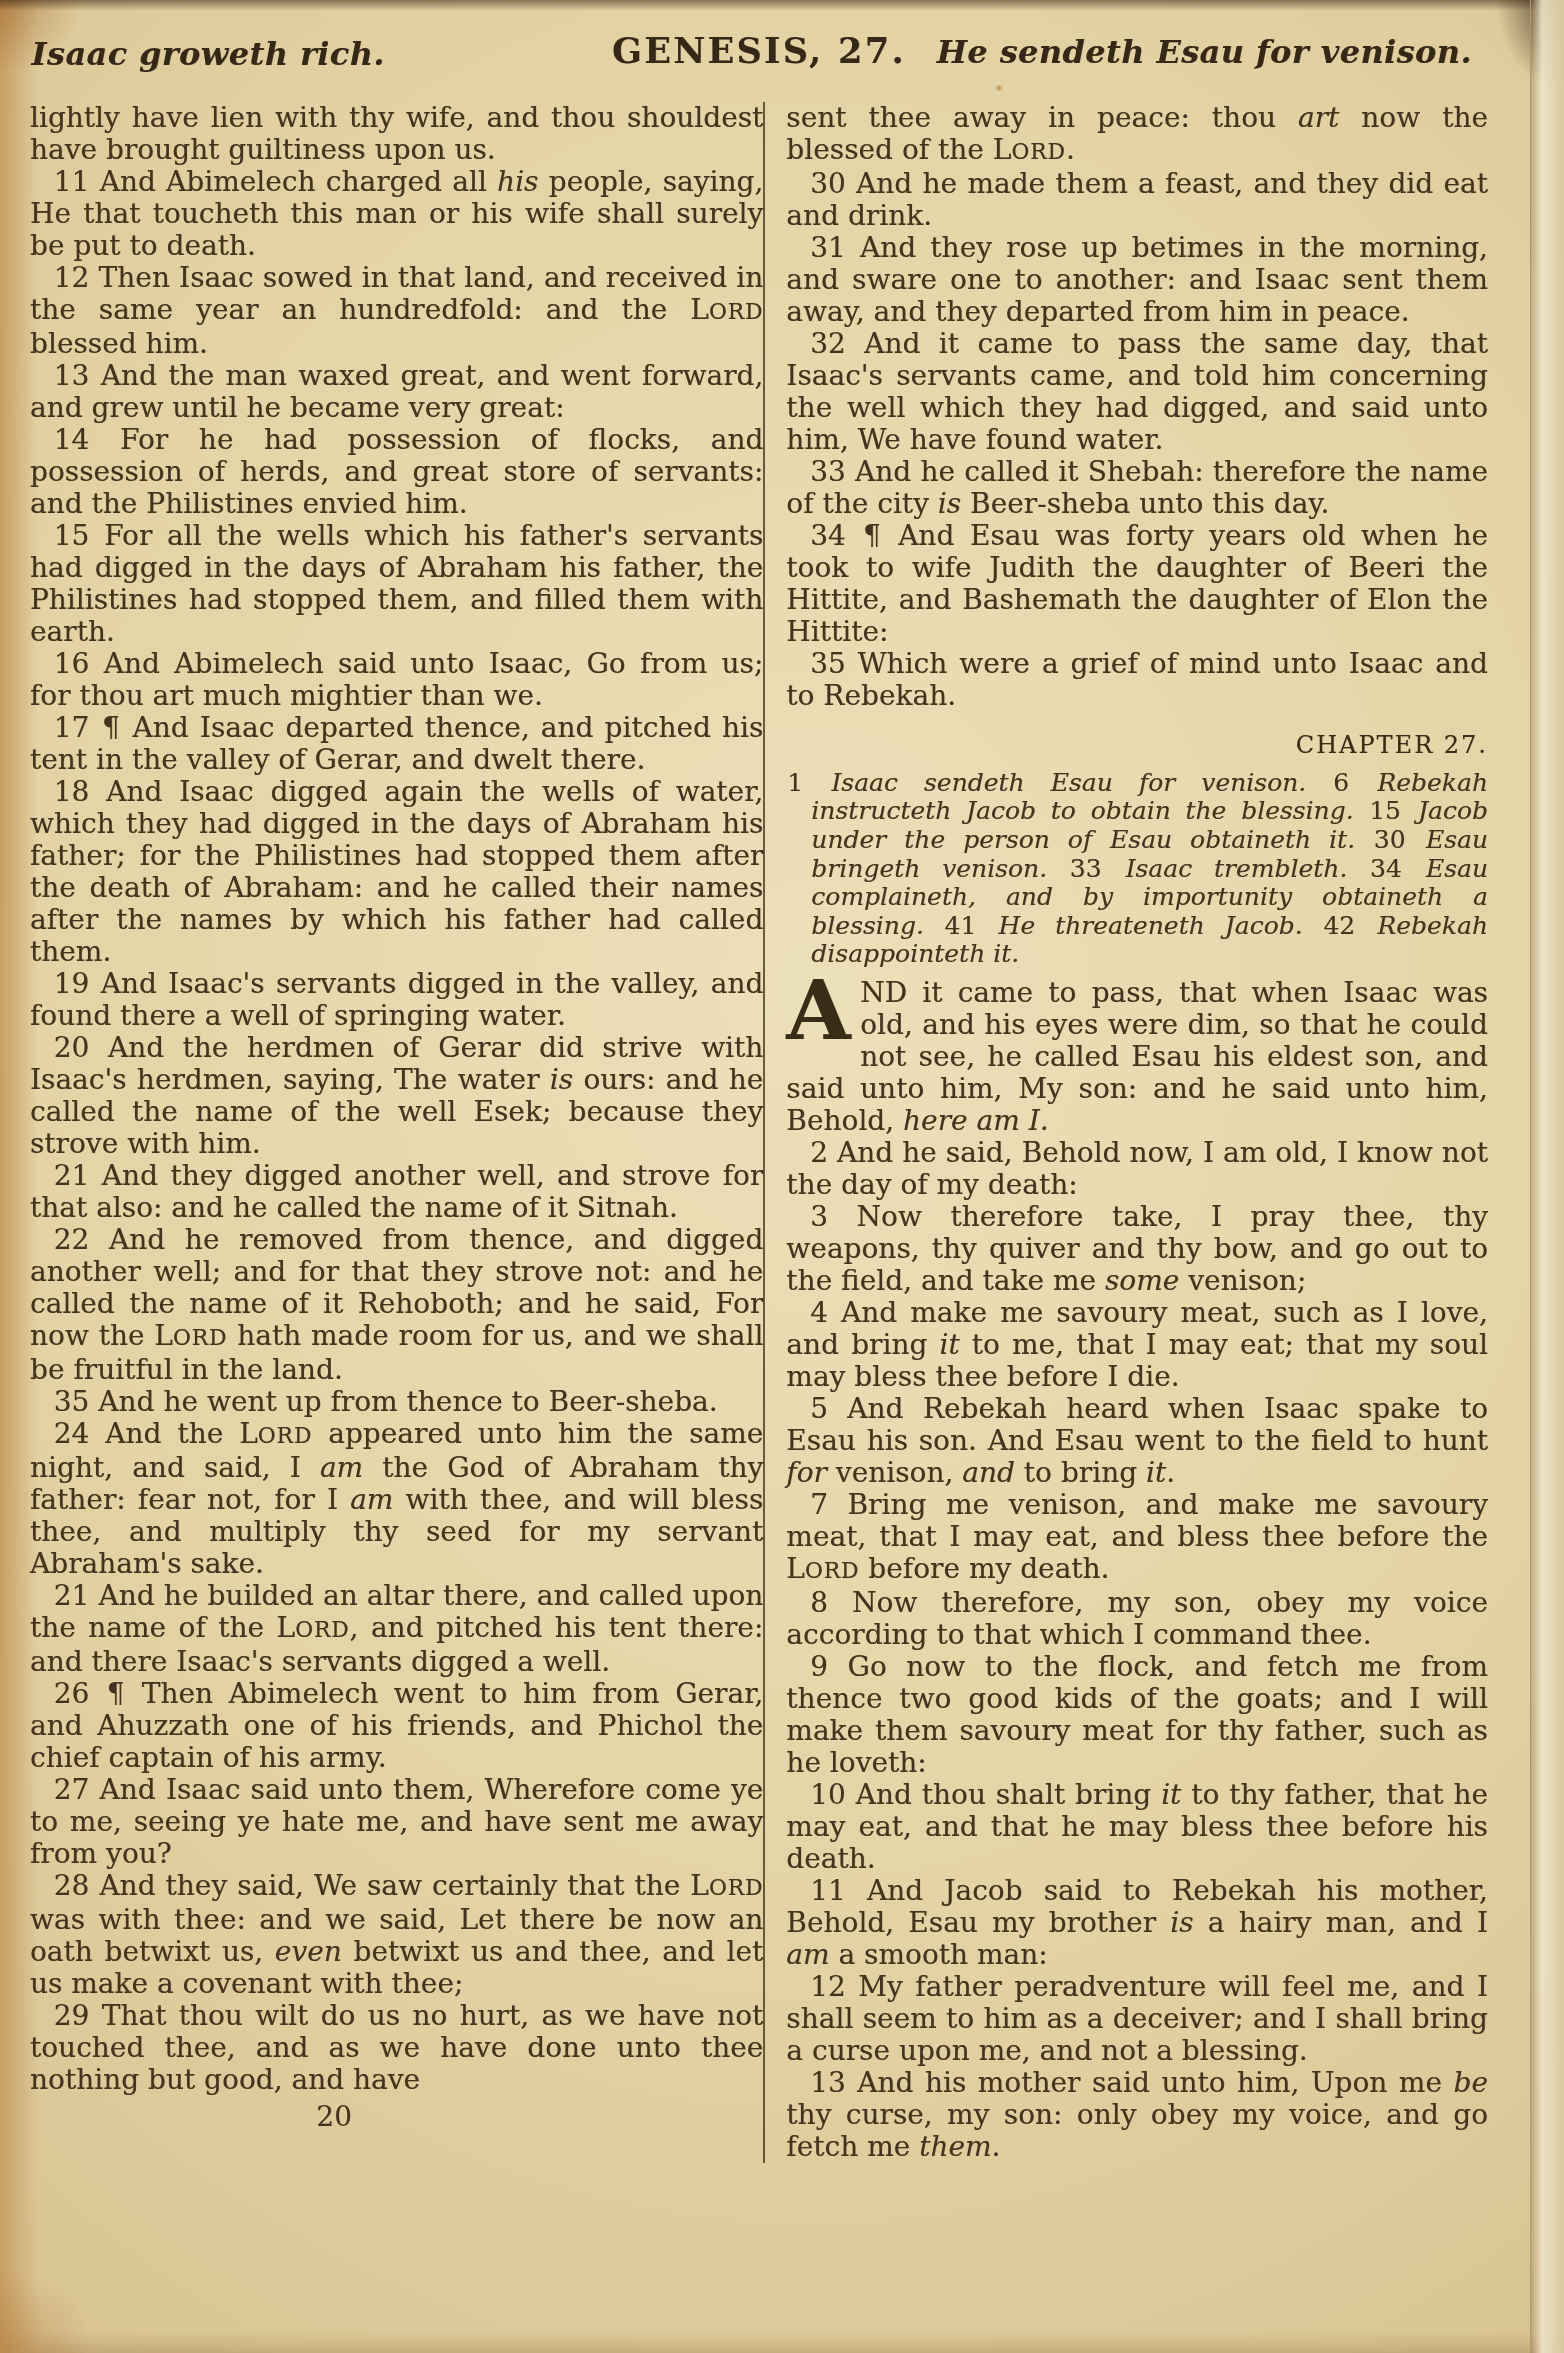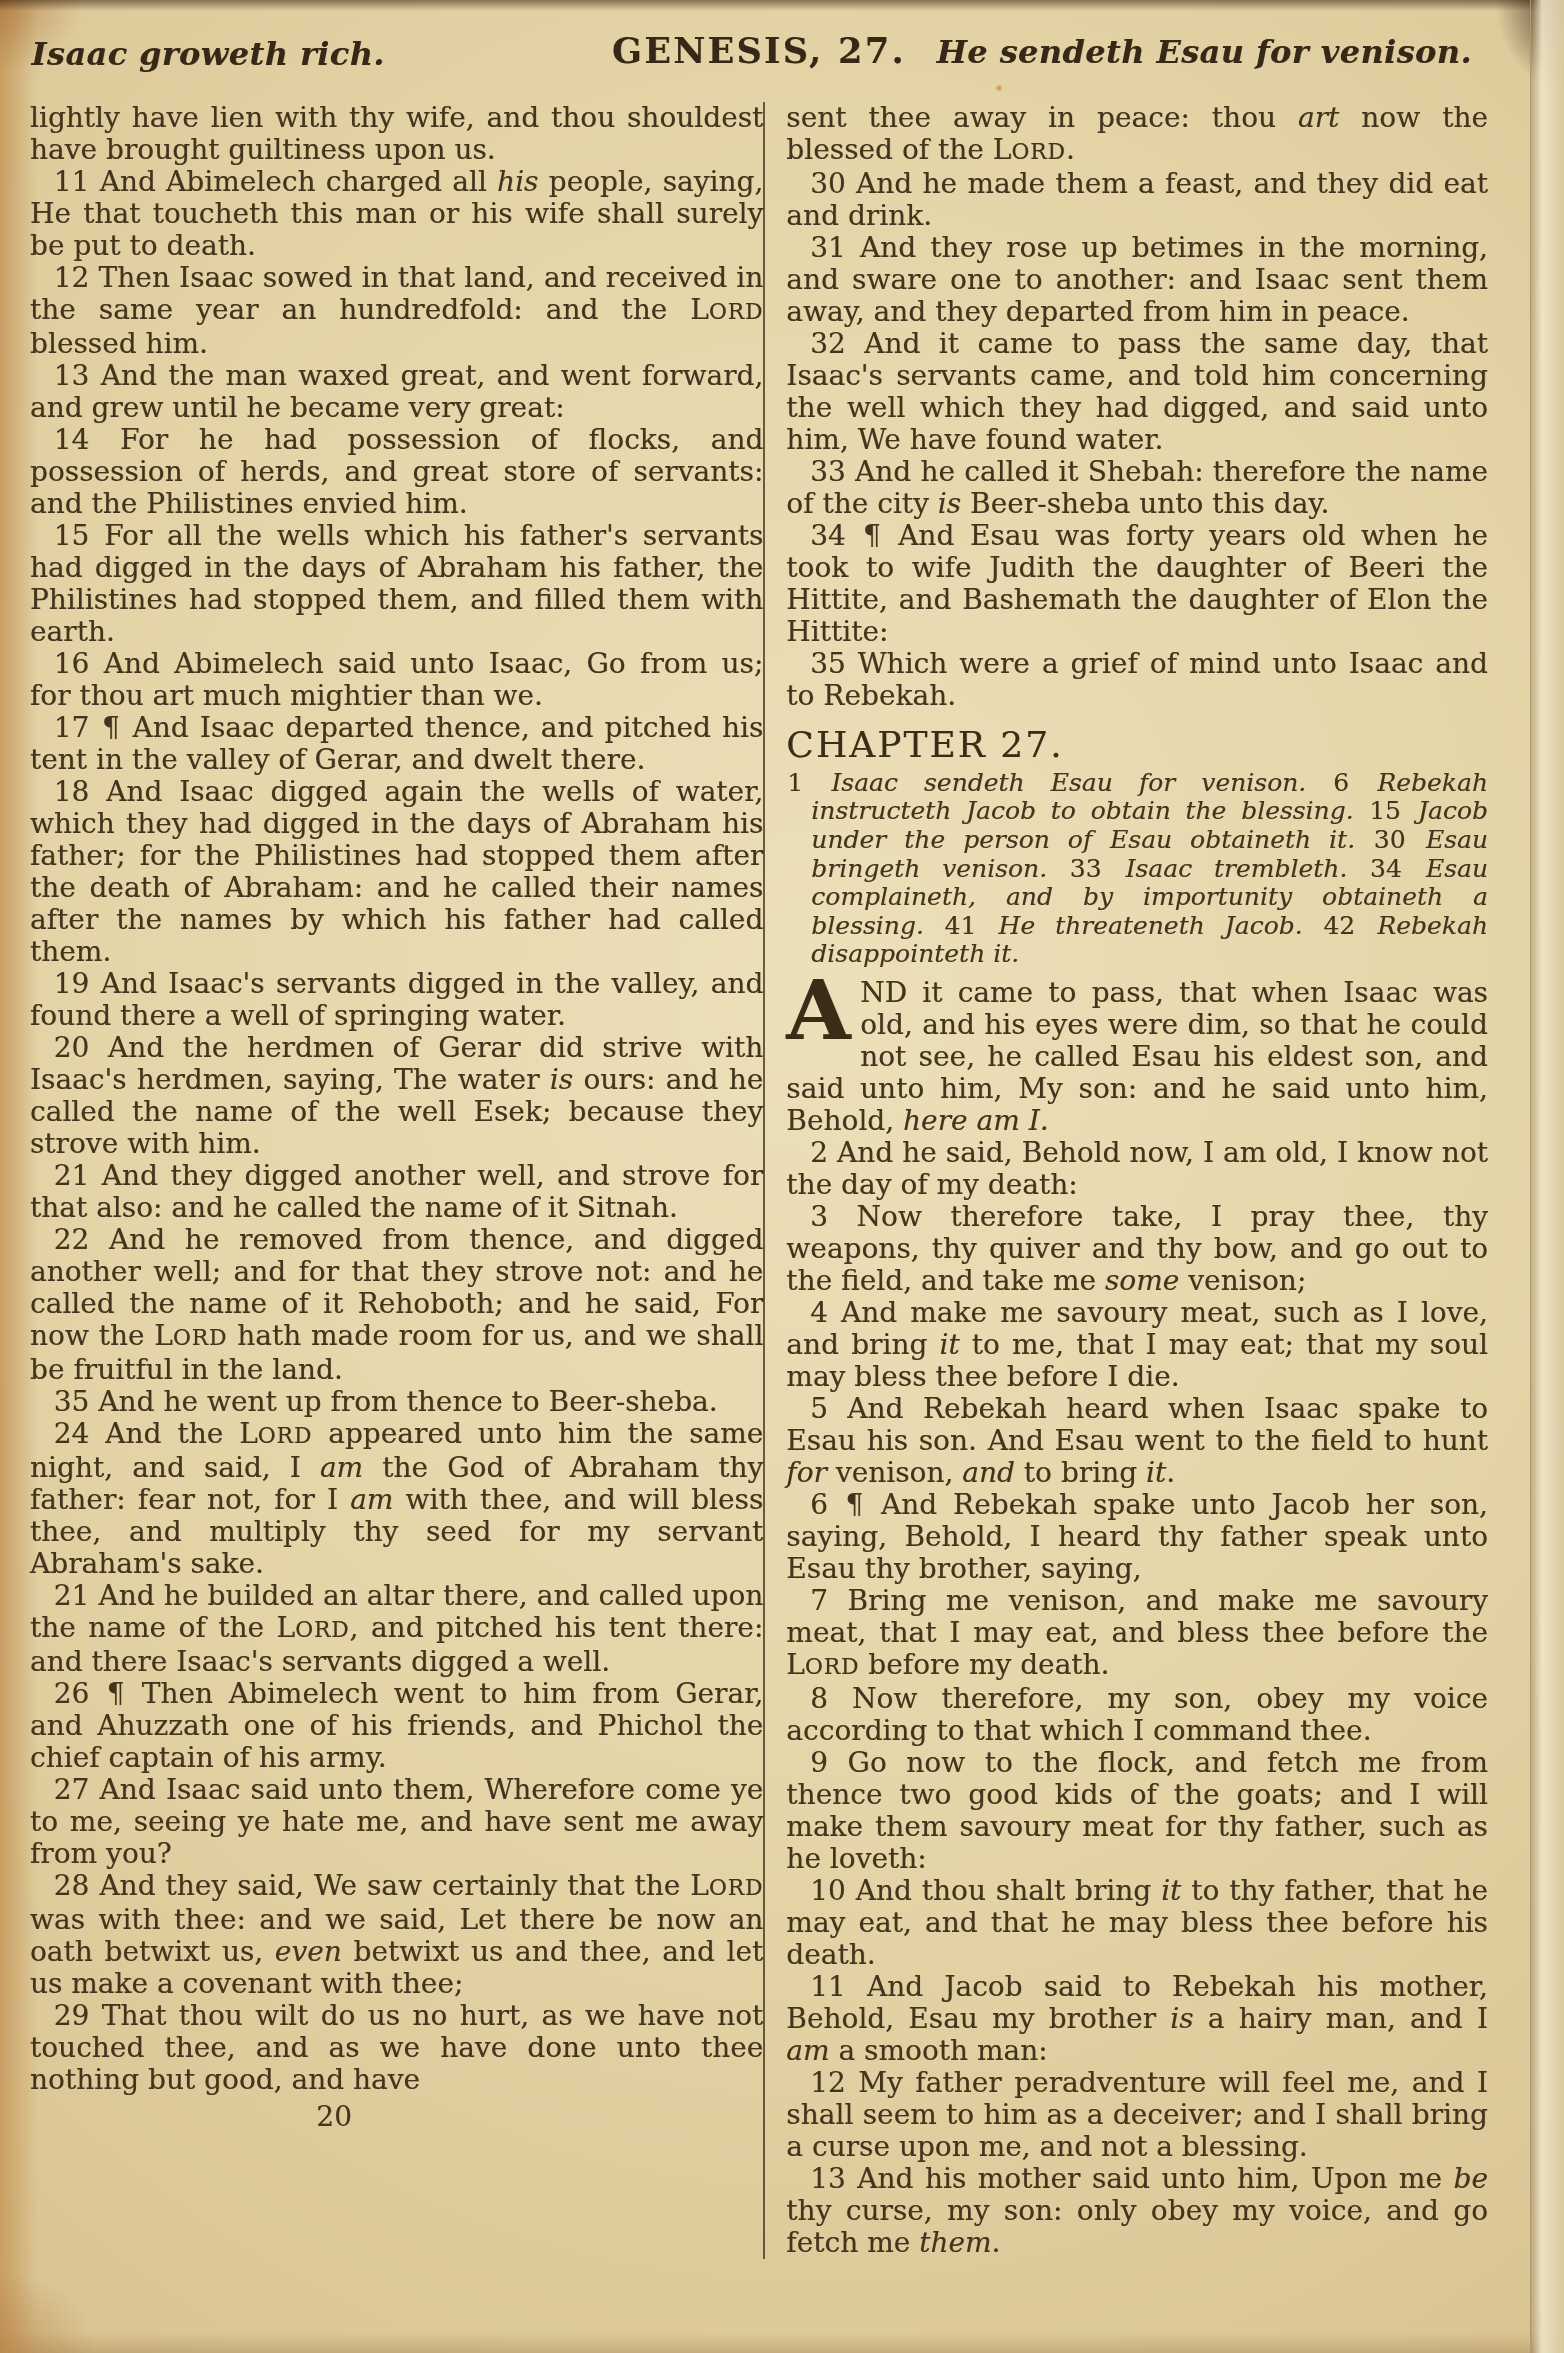--- a/index.html
+++ b/index.html
@@ -52,21 +52,21 @@
     font-size:28px;line-height:32px;text-align:justify;
     text-shadow:0.4px 0.4px 0 rgba(68,52,29,.32), -0.2px -0.2px 0 rgba(68,52,29,.18);
   }
   .col-left{width:50.3%;}
   .col-right{flex:1;padding-left:21px;border-left:2.3px solid rgba(72,57,33,.8);}
   p.verse{margin:0;text-indent:.85em;}
   p.verse.no-indent{text-indent:0;}
   .lord .sc{font-size:.78em;letter-spacing:.04em;}
   .pilcrow{padding:0 1.6px;}
   .chapter-heading{
-    text-align:left;font-size:36px;letter-spacing:2px;color:#3a2c16;
+    text-align:right;font-size:24px;letter-spacing:2px;color:#3a2c16;
     margin:17px 0 7.8px 0;text-indent:0;
   }
   .chapter-summary{
     font-style:italic;font-size:25px;line-height:28.6px;
     margin:0 0 7.8px 0;padding-left:1em;text-indent:-1em;text-align:justify;
   }
   .chapter-summary .num{font-style:normal;padding:0 2.3px 0 0.8px;}
   p.dropcap-verse{text-indent:0;}
   .dropcap{
     float:left;font-size:83px;line-height:61px;font-weight:bold;
@@ -119,21 +119,20 @@
         <p class="verse"><span class="vnum">33</span> And he called it Shebah: therefore the name of the city <i>is</i> Beer-sheba unto this day.</p>
         <p class="verse"><span class="vnum">34</span> <span class="pilcrow">¶</span> And Esau was forty years old when he took to wife Judith the daughter of Beeri the Hittite, and Bashemath the daughter of Elon the Hittite:</p>
         <p class="verse"><span class="vnum">35</span> Which were a grief of mind unto Isaac and to Rebekah.</p>
         <div class="chapter-heading">CHAPTER 27.</div>
         <p class="chapter-summary"><span class="num">1</span> Isaac sendeth Esau for venison. <span class="num">6</span> Rebekah instructeth Jacob to obtain the blessing. <span class="num">15</span> Jacob under the person of Esau obtaineth it. <span class="num">30</span> Esau bringeth venison. <span class="num">33</span> Isaac trembleth. <span class="num">34</span> Esau complaineth, and by importunity obtaineth a blessing. <span class="num">41</span> He threateneth Jacob. <span class="num">42</span> Rebekah disappointeth it.</p>
         <p class="verse dropcap-verse"><span class="dropcap">A</span>ND it came to pass, that when Isaac was old, and his eyes were dim, so that he could not see, he called Esau his eldest son, and said unto him, My son: and he said unto him, Behold, <i>here am I.</i></p>
         <p class="verse"><span class="vnum">2</span> And he said, Behold now, I am old, I know not the day of my death:</p>
         <p class="verse"><span class="vnum">3</span> Now therefore take, I pray thee, thy weapons, thy quiver and thy bow, and go out to the field, and take me <i>some</i> venison;</p>
         <p class="verse"><span class="vnum">4</span> And make me savoury meat, such as I love, and bring <i>it</i> to me, that I may eat; that my soul may bless thee before I die.</p>
         <p class="verse"><span class="vnum">5</span> And Rebekah heard when Isaac spake to Esau his son. And Esau went to the field to hunt <i>for</i> venison, <i>and</i> to bring <i>it</i>.</p>
-        <p class="verse"><span class="vnum">6</span> <span class="pilcrow">¶</span> And Rebekah spake unto Jacob her son, saying, Behold, I heard thy father speak unto Esau thy brother, saying,</p>
         <p class="verse"><span class="vnum">7</span> Bring me venison, and make me savoury meat, that I may eat, and bless thee before the <span class="lord">L<span class="sc">ORD</span></span> before my death.</p>
         <p class="verse"><span class="vnum">8</span> Now therefore, my son, obey my voice according to that which I command thee.</p>
         <p class="verse"><span class="vnum">9</span> Go now to the flock, and fetch me from thence two good kids of the goats; and I will make them savoury meat for thy father, such as he loveth:</p>
         <p class="verse"><span class="vnum">10</span> And thou shalt bring <i>it</i> to thy father, that he may eat, and that he may bless thee before his death.</p>
         <p class="verse"><span class="vnum">11</span> And Jacob said to Rebekah his mother, Behold, Esau my brother <i>is</i> a hairy man, and I <i>am</i> a smooth man:</p>
         <p class="verse"><span class="vnum">12</span> My father peradventure will feel me, and I shall seem to him as a deceiver; and I shall bring a curse upon me, and not a blessing.</p>
         <p class="verse"><span class="vnum">13</span> And his mother said unto him, Upon me <i>be</i> thy curse, my son: only obey my voice, and go fetch me <i>them</i>.</p>
       </div>
   </div>
 </div>

